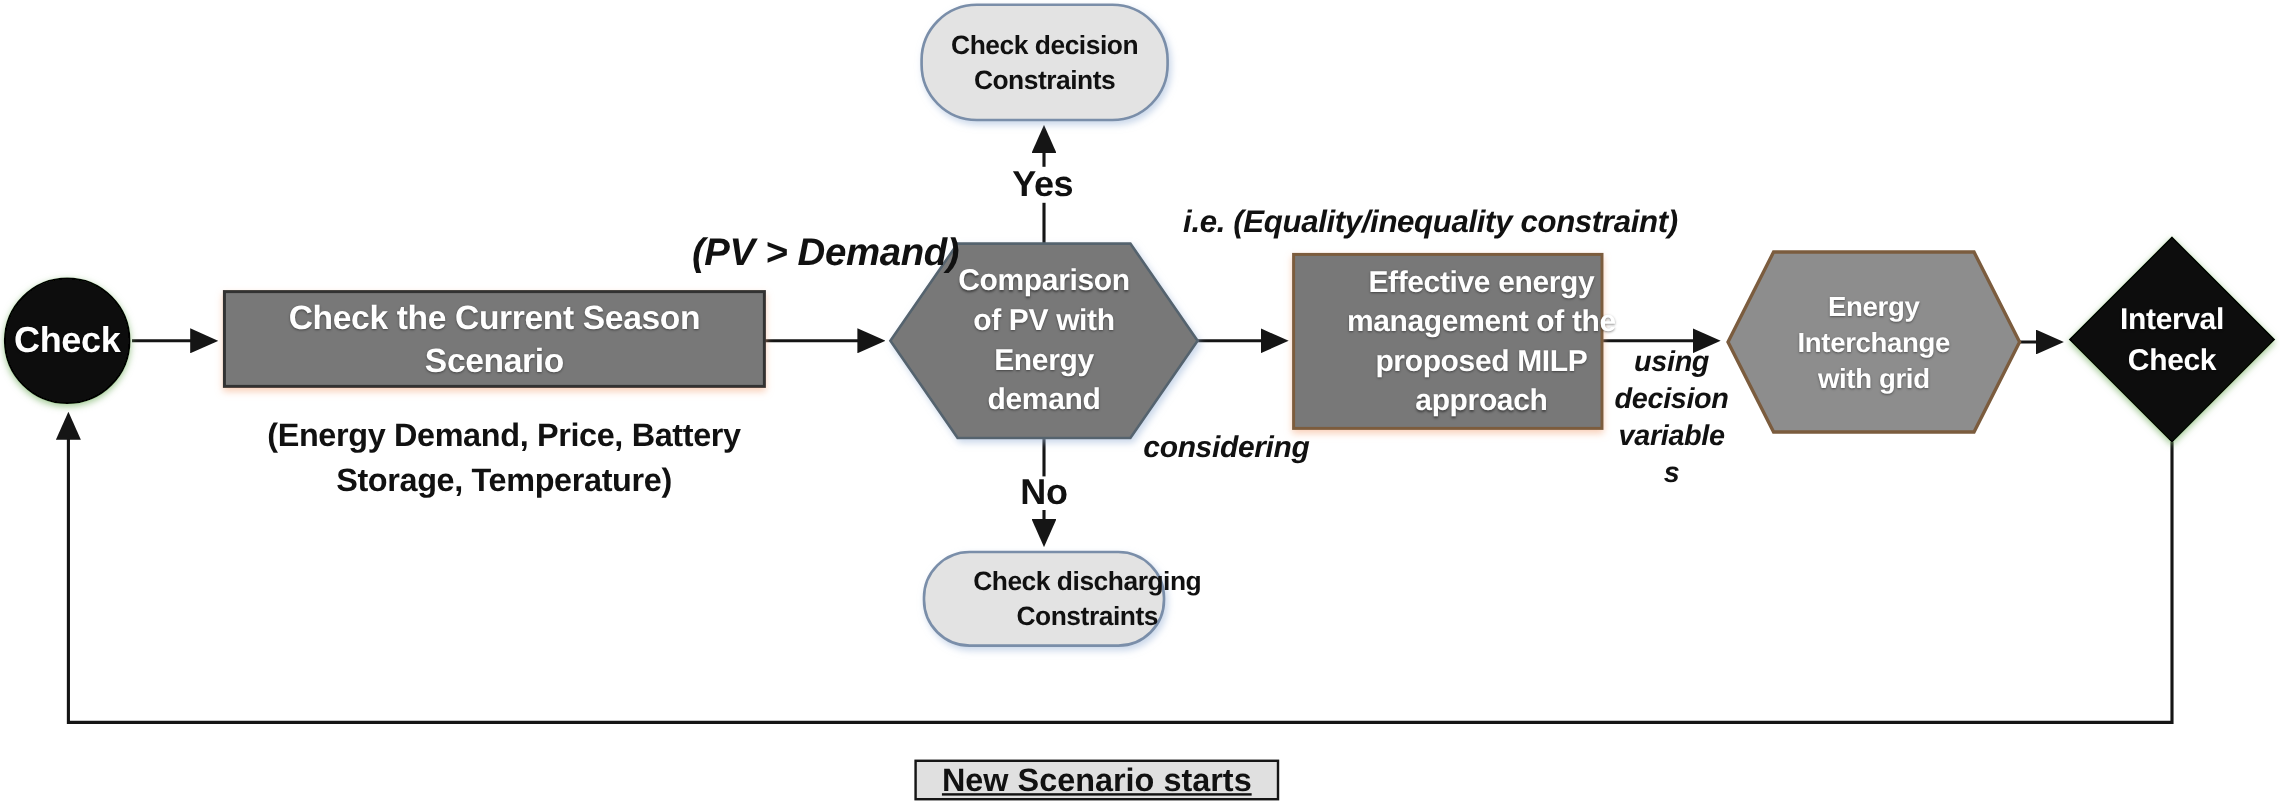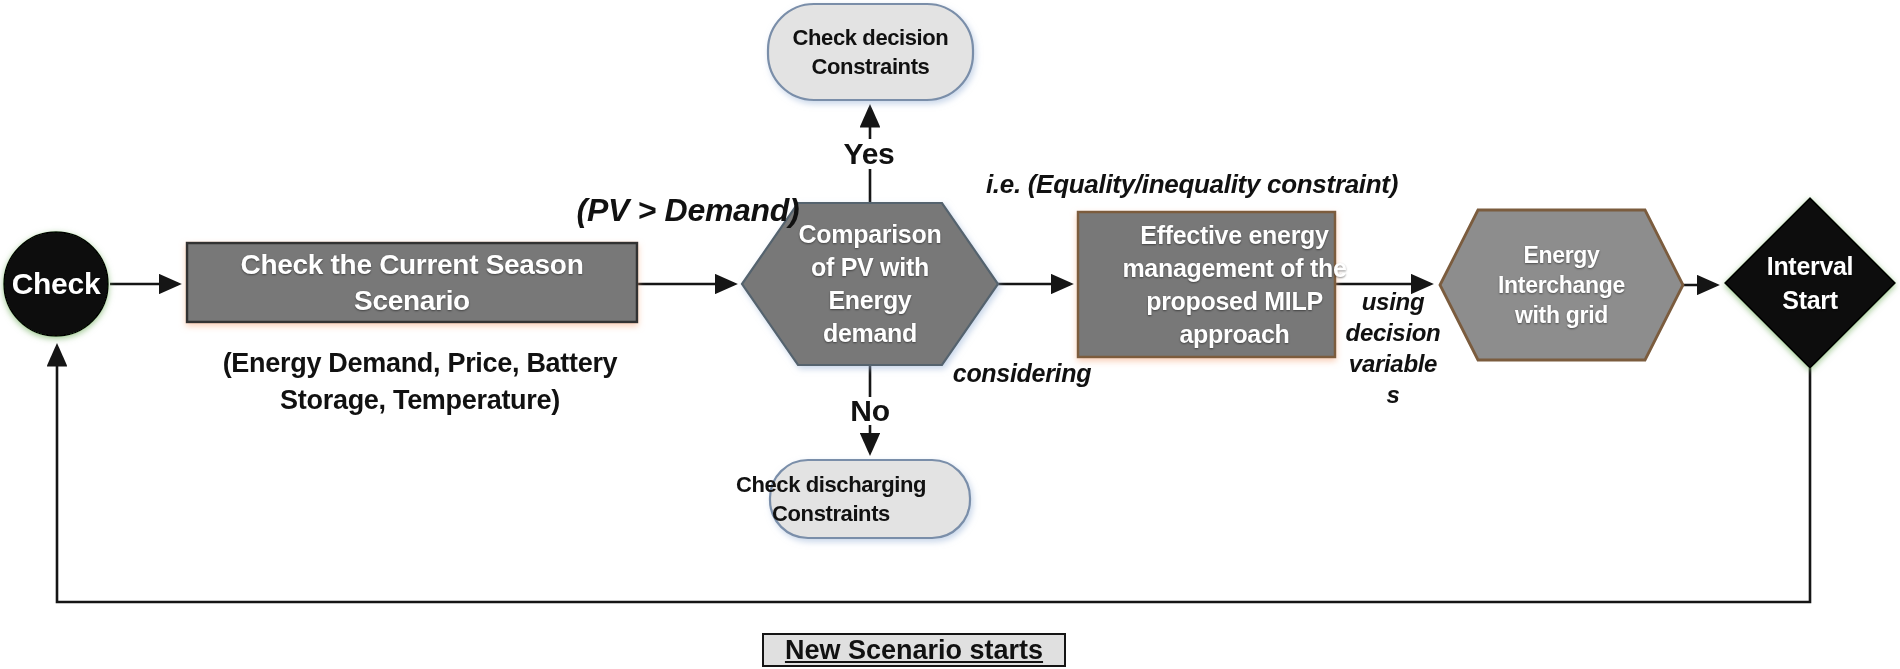--- a/index.html
+++ b/index.html
@@ -101,34 +101,34 @@
 Storage, Temperature)</div>
 
   <div class="lbl light hex1-lbl" style="left:762px;top:210px;width:216px;height:148px;">Comparison
 of PV with
 Energy
 demand</div>
 
   <div class="lbl stadium-lbl" style="left:768px;top:4px;width:205px;height:96px;">Check decision
 Constraints</div>
 
-  <div class="lbl stadium-lbl" style="left:731px;top:460px;width:200px;height:78px;">Check discharging
+  <div class="lbl stadium-lbl" style="left:806px;top:460px;width:200px;height:78px;">Check discharging
 Constraints</div>
 
   <div class="lbl light milp-lbl" style="left:1078px;top:212px;width:257px;height:145px;">Effective energy
 management of the
 proposed MILP
 approach</div>
 
   <div class="lbl light hex2-lbl" style="left:1455px;top:210px;width:213px;height:150px;">Energy
 Interchange
 with grid</div>
 
   <div class="lbl light diamond-lbl" style="left:1745px;top:218px;width:130px;height:130px;">Interval
-Start</div>
+Check</div>
 
   <div class="lbl yesno-lbl maskbg" style="left:836px;top:139px;width:66px;height:30px;">Yes</div>
 
   <div class="lbl yesno-lbl maskbg" style="left:842px;top:397px;width:56px;height:28px;">No</div>
 
   <div class="lbl italic nowrap pv-lbl" style="left:575px;top:194px;width:226px;height:32px;">(PV &gt; Demand)</div>
 
   <div class="lbl italic nowrap ie-lbl" style="left:957px;top:166px;width:470px;height:36px;">i.e. (Equality/inequality constraint)</div>
 
   <div class="lbl italic nowrap considering-lbl" style="left:952px;top:358px;width:140px;height:30px;">considering</div>

